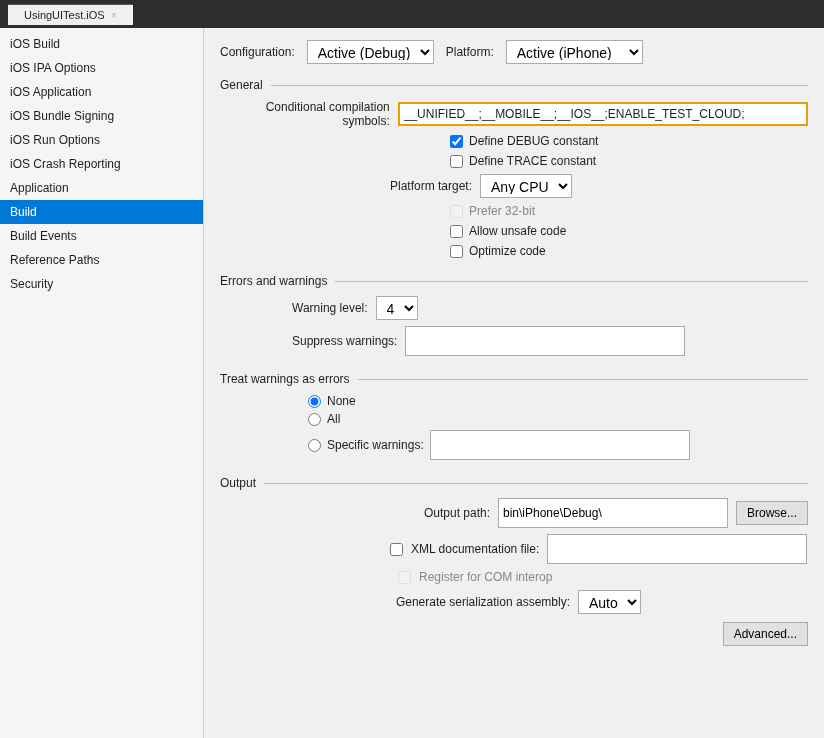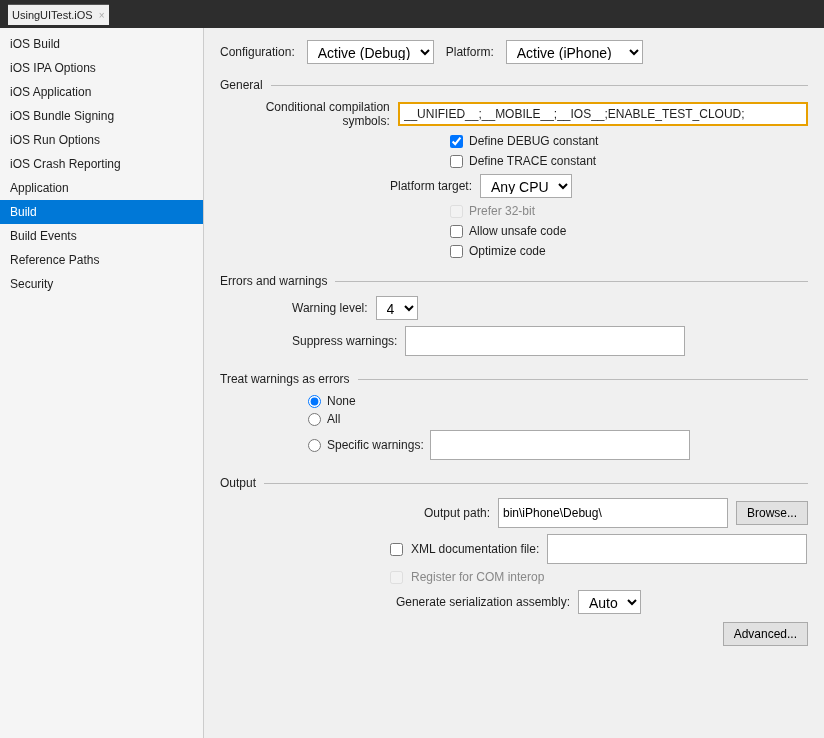--- a/index.html
+++ b/index.html
@@ -14,21 +14,21 @@
       color: #fff;
       display: flex;
       align-items: center;
       height: 28px;
       padding: 0 8px;
       gap: 8px;
     }
     .title-bar-tab {
       background: #3c3c3c;
       color: #ccc;
-      padding: 4px 4px;
+      padding: 4px 16px;
       font-size: 11px;
       display: flex;
       align-items: flex-end;
       gap: 6px;
       border-top: 1px solid #555;
     }
     .title-bar-tab.active {
       background: #f0f0f0;
       color: #1e1e1e;
     }
@@ -366,21 +366,21 @@
           <input class="text-input output-path-input" type="text" value="bin\iPhone\Debug\" style="">
           <button class="browse-btn">Browse...</button>
         </div>
 
         <div class="output-row">
           <input type="checkbox" style="">
           <label>XML documentation file:</label>
           <input class="text-input xml-doc-input" type="text" style="">
         </div>
 
-        <div class="output-row prefer-row" style="margin-left:0;">
+        <div class="output-row prefer-row" style="margin-left:8px;">
           <input type="checkbox" disabled="" class="checkbox-disabled" style="">
           <label class="disabled-text">Register for COM interop</label>
         </div>
       </div>
 
       <div class="serial-row">
         <label class="serial-label">Generate serialization assembly:</label>
         <select>
           <option>Auto</option>
           <option>On</option>

